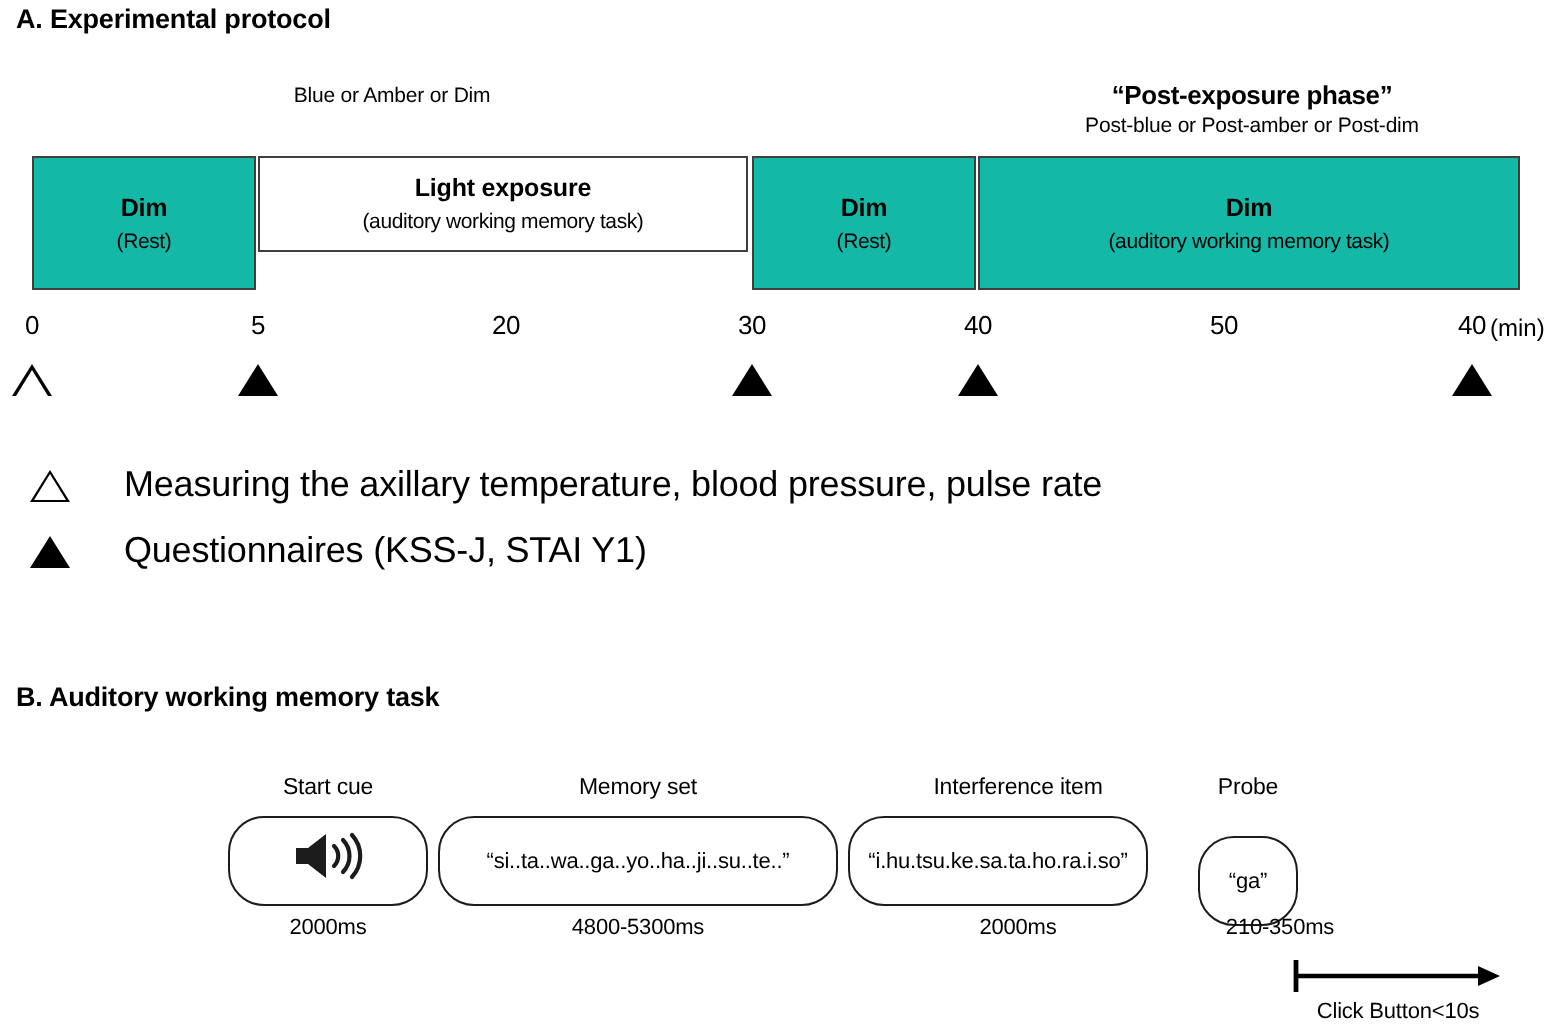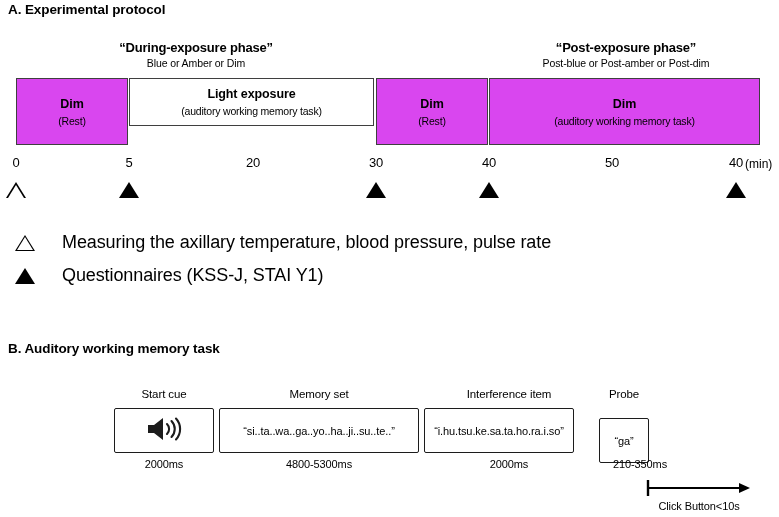--- a/index.html
+++ b/index.html
@@ -42,21 +42,21 @@
 
   
   .block {
     box-sizing: border-box;
     border: 1.4px solid #3f3f3f;
     display: flex;
     flex-direction: column;
     align-items: center;
     justify-content: center;
   }
-  .block.gray  { background: #d946ef; }
+  .block.gray  { background: #14b8a6; }
   .block.white { background: #ffffff; }
   .block-main {
     font-size: 12.5px;
     font-weight: bold;
     letter-spacing: -0.1px;
     white-space: nowrap;
   }
   .block-sub {
     font-size: 10.5px;
     font-weight: normal;
@@ -114,21 +114,21 @@
   
   .stage-label {
     font-size: 11.5px;
     text-align: center;
     white-space: nowrap;
     letter-spacing: -0.1px;
   }
   .stage-box {
     box-sizing: border-box;
     border: 1.4px solid #1c1c1c;
-    border-radius: 2px;
+    border-radius: 18px;
     background: #ffffff;
     display: flex;
     align-items: center;
     justify-content: center;
   }
   .stage-text {
     font-size: 11px;
     white-space: nowrap;
     letter-spacing: -0.1px;
   }
@@ -147,21 +147,20 @@
     text-align: center;
     letter-spacing: -0.1px;
   }
 </style>
 </head>
 <body>
 
 <div class="abs panel-title" style="left:8px; top:2px;">A. Experimental protocol</div>
 
 <div class="abs phase-group" style="left:16px; top:40px; width:360px;">
-  <div class="phase-title">“During-exposure phase”</div>
   <div class="phase-sub">Blue or Amber or Dim</div>
 </div>
 
 <div class="abs phase-group" style="left:490px; top:40px; width:272px;">
   <div class="phase-title">“Post-exposure phase”</div>
   <div class="phase-sub">Post-blue or Post-amber or Post-dim</div>
 </div>
 
 <div class="abs block gray" style="left:16px; top:78px; width:112px; height:67px;">
   <div class="block-main">Dim</div>

